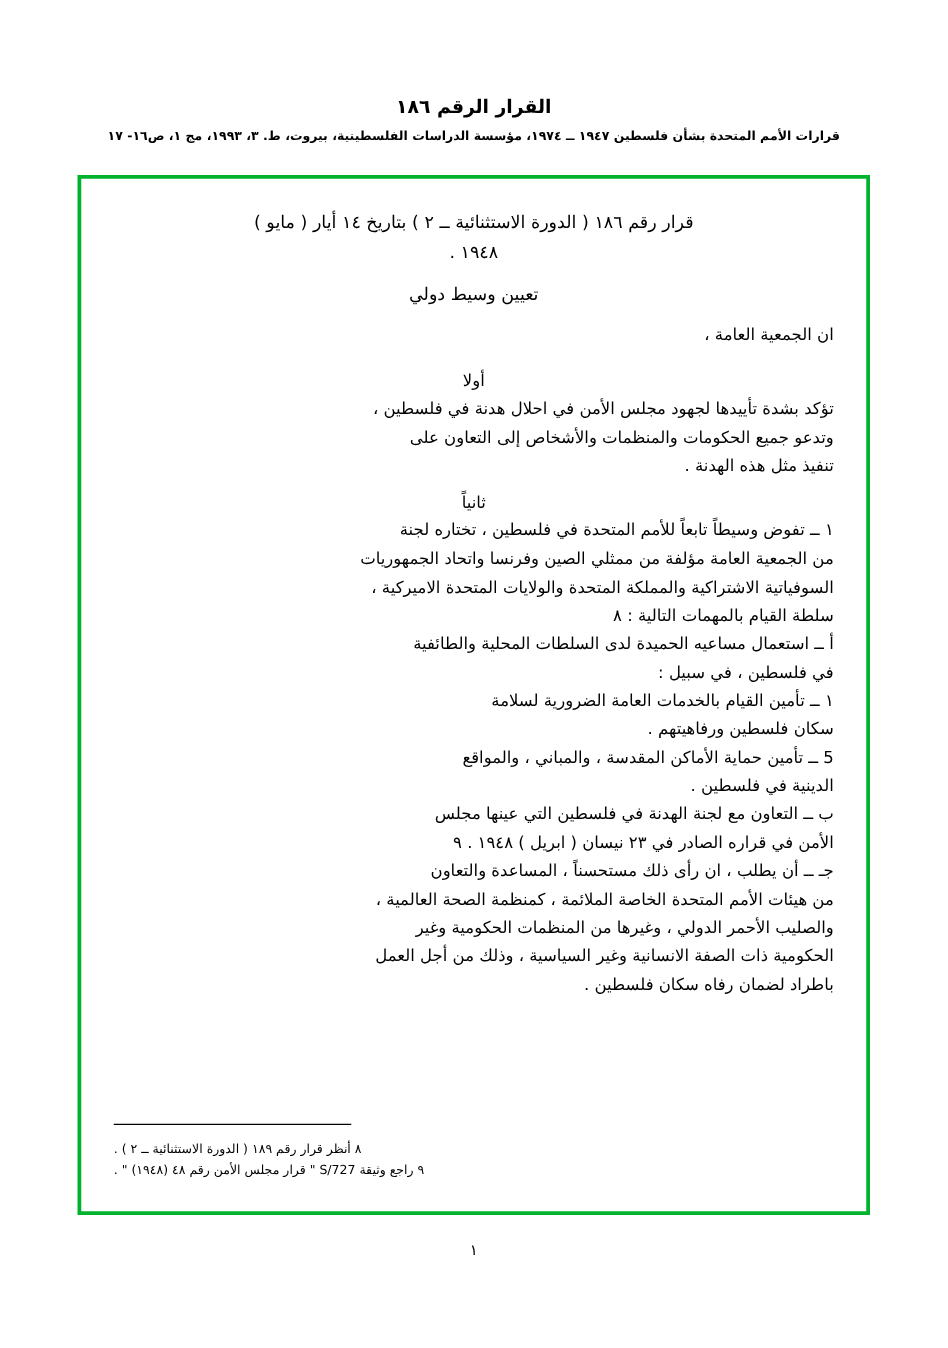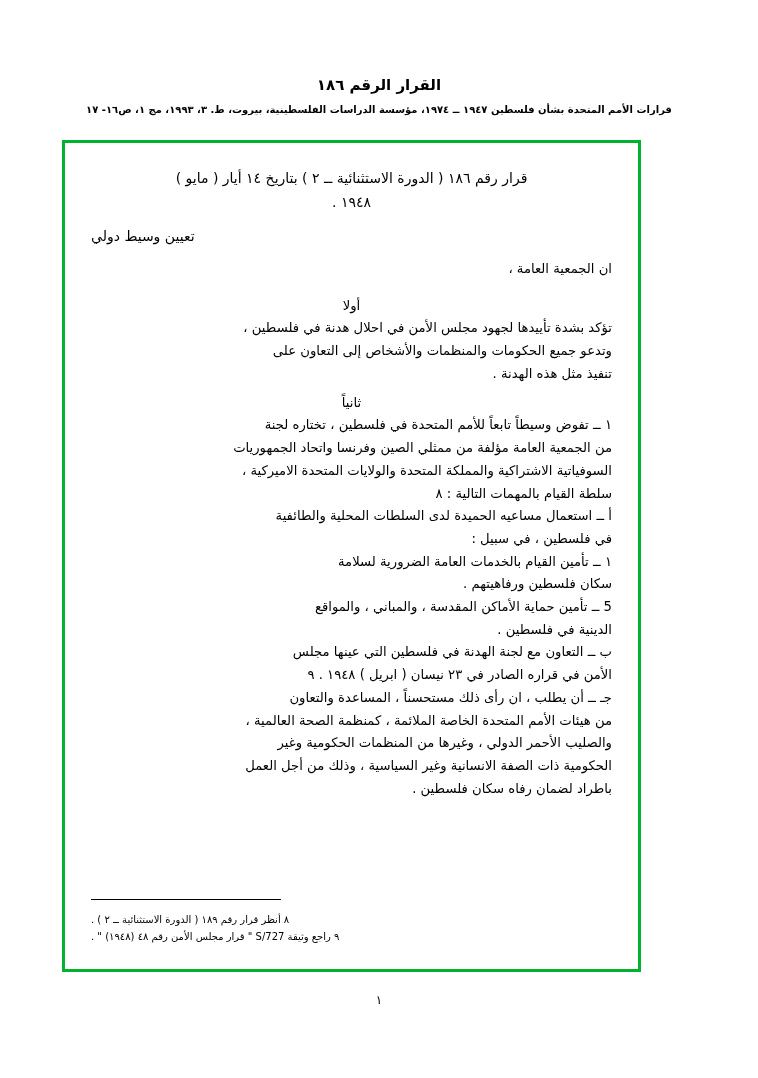--- a/index.html
+++ b/index.html
@@ -42,21 +42,21 @@
     direction: rtl;
     padding: 0 60px;
     line-height: 1.4;
   }
 
   
   .frame {
     position: absolute;
     top: 140px;
     left: 62px;
-    width: 579px;
+    width: 634px;
     height: 832px;
     border: 3px solid #00b22d;
     box-sizing: border-box;
     background: #ffffff;
   }
 
   .content {
     position: absolute;
     top: 24px;
     right: 26px;
@@ -76,21 +76,21 @@
   .gap-md { height: 14px; }
 
   .res-title {
     font-size: 14px;
     line-height: 1.7;
     text-align: center;
     font-weight: normal;
   }
   .res-sub {
     font-size: 14px;
-    text-align: left;
+    text-align: center;
     margin-top: 4px;
   }
   .section-head {
     font-size: 13.2px;
     text-align: center;
     margin: 18px 0 4px 0;
   }
 
   
   .i1 { padding-left: 0px; }

